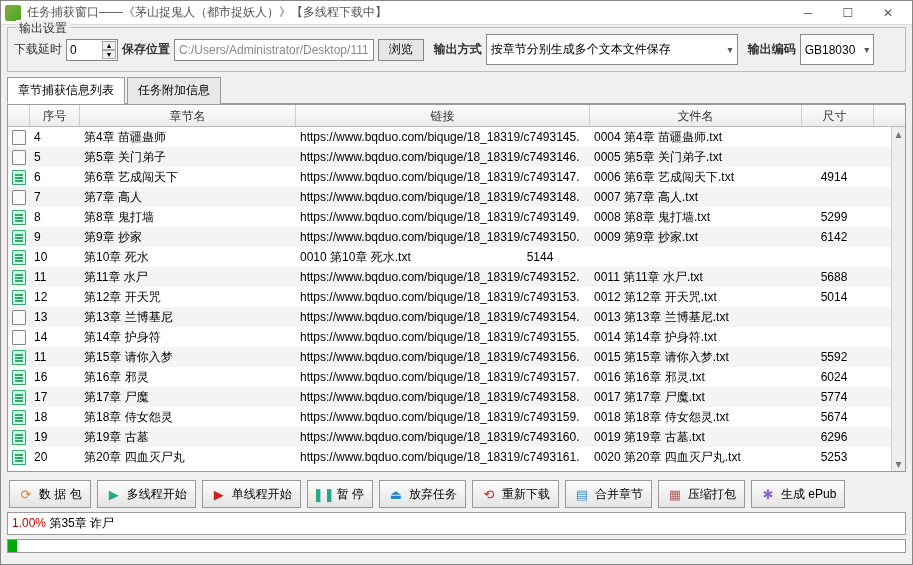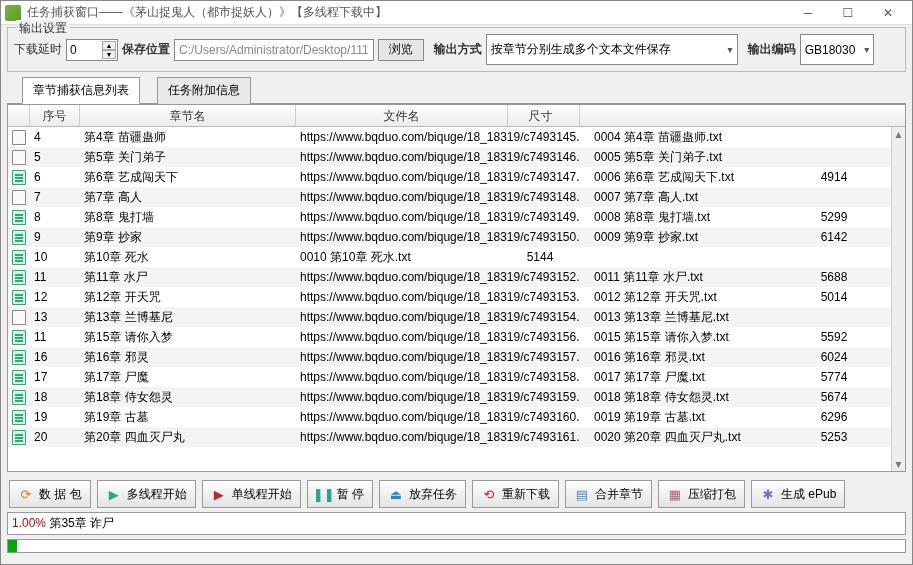--- a/index.html
+++ b/index.html
@@ -13,21 +13,21 @@
 .row { display: flex; align-items: center; gap: 4px; }
 .label { color: #333; white-space: nowrap; }
 .spin { width: 52px; height: 22px; border: 1px solid #888; background: #fff; display: flex; align-items: center; padding: 0 3px; position: relative; }
 .spin-arrows { position: absolute; right: 1px; top: 1px; bottom: 1px; width: 14px; display: flex; flex-direction: column; }
 .spin-arrows div { flex: 1; background: #eee; border: 1px solid #aaa; font-size: 7px; display: flex; align-items: center; justify-content: center; line-height: 1; }
 .textfield { height: 22px; border: 1px solid #888; background: #fff; padding: 0 4px; color: #888; display: flex; align-items: center; }
 .btn-sm { height: 22px; padding: 0 10px; border: 1px solid #888; background: #e6e6e6; cursor: default; display: flex; align-items: center; font-family: Liberation Serif, serif; }
 .select { height: 31px; border: 1px solid #888; background: #fff; padding: 0 18px 0 4px; position: relative; display: flex; align-items: center; }
 .select::after { content: "▾"; position: absolute; right: 4px; color: #555; font-size: 10px; }
 .tabs { display: flex; margin: 0 6px; border-bottom: 1px solid #999; }
-.tab { padding: 4px 10px; border: 1px solid #999; border-bottom: none; background: #e8e8e8; margin-right: 2px; position: relative; top: 1px; margin-left: 15px; }
+.tab { padding: 4px 10px; border: 1px solid #999; border-bottom: none; background: #e8e8e8; margin-right: 2px; position: relative; top: 1px; }
 .tab.active { background: #fff; border-bottom: 1px solid #fff; }
 .tablewrap { margin: 0 6px 4px 6px; border: 1px solid #999; background: #fff; height: 368px; display: flex; flex-direction: column; }
 .thead { display: flex; background: linear-gradient(#fdfdfd,#ececec); border-bottom: 1px solid #bbb; height: 22px; }
 .th { border-right: 1px solid #ccc; padding: 3px 6px; text-align: center; color: #333; }
 .tbody { flex: 1; overflow-y: auto; }
 .tr { display: flex; height: 20px; align-items: center; }
 .tr:nth-child(odd) { background: #fff; }
 .tr:nth-child(even) { background: #f4f4f4; }
 .td { padding: 0 4px; white-space: nowrap; overflow: hidden; }
 .td.icon { width: 22px; display: flex; justify-content: center; }
@@ -85,20 +85,21 @@
 <div class="tabs">
   <div class="tab active">章节捕获信息列表</div>
   <div class="tab">任务附加信息</div>
 </div>
 
 <div class="tablewrap">
   <div class="thead">
     <div class="th" style="width:22px"></div>
     <div class="th col-seq">序号</div>
     <div class="th col-name">章节名</div>
+    <div class="th col-link">链接</div>
     <div class="th col-file">文件名</div>
     <div class="th col-size" style="text-align:center">尺寸</div>
   </div>
   <div class="tablebody-wrap">
     <div class="tbody" id="tbody" style="flex:1">
         <div class="tr">
           <div class="td icon">
             <div class="file-icon gray"></div>
           </div>
           <div class="td col-seq">4</div>
@@ -187,20 +188,30 @@
           <div class="td col-size">5014</div>
         </div>
         <div class="tr">
           <div class="td icon">
             <div class="file-icon gray"></div>
           </div>
           <div class="td col-seq">13</div>
           <div class="td col-name">第13章 兰博基尼</div>
           <div class="td col-link">https://www.bqduo.com/biquge/18_18319/c7493154.</div>
           <div class="td col-file">0013 第13章 兰博基尼.txt</div>
+          <div class="td col-size"></div>
+        </div>
+        <div class="tr">
+          <div class="td icon">
+            <div class="file-icon gray"></div>
+          </div>
+          <div class="td col-seq">14</div>
+          <div class="td col-name">第14章 护身符</div>
+          <div class="td col-link">https://www.bqduo.com/biquge/18_18319/c7493155.</div>
+          <div class="td col-file">0014 第14章 护身符.txt</div>
           <div class="td col-size"></div>
         </div>
         <div class="tr">
           <div class="td icon">
             <div class="file-icon green"></div>
           </div>
           <div class="td col-seq">11</div>
           <div class="td col-name">第15章 请你入梦</div>
           <div class="td col-link">https://www.bqduo.com/biquge/18_18319/c7493156.</div>
           <div class="td col-file">0015 第15章 请你入梦.txt</div>

